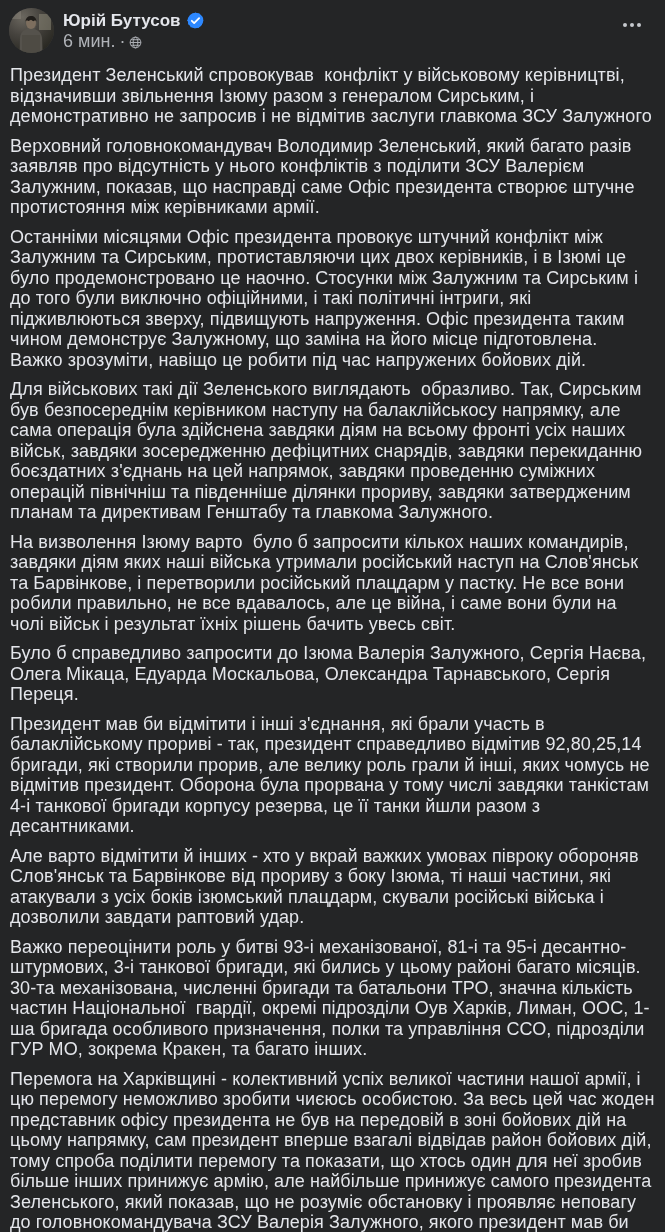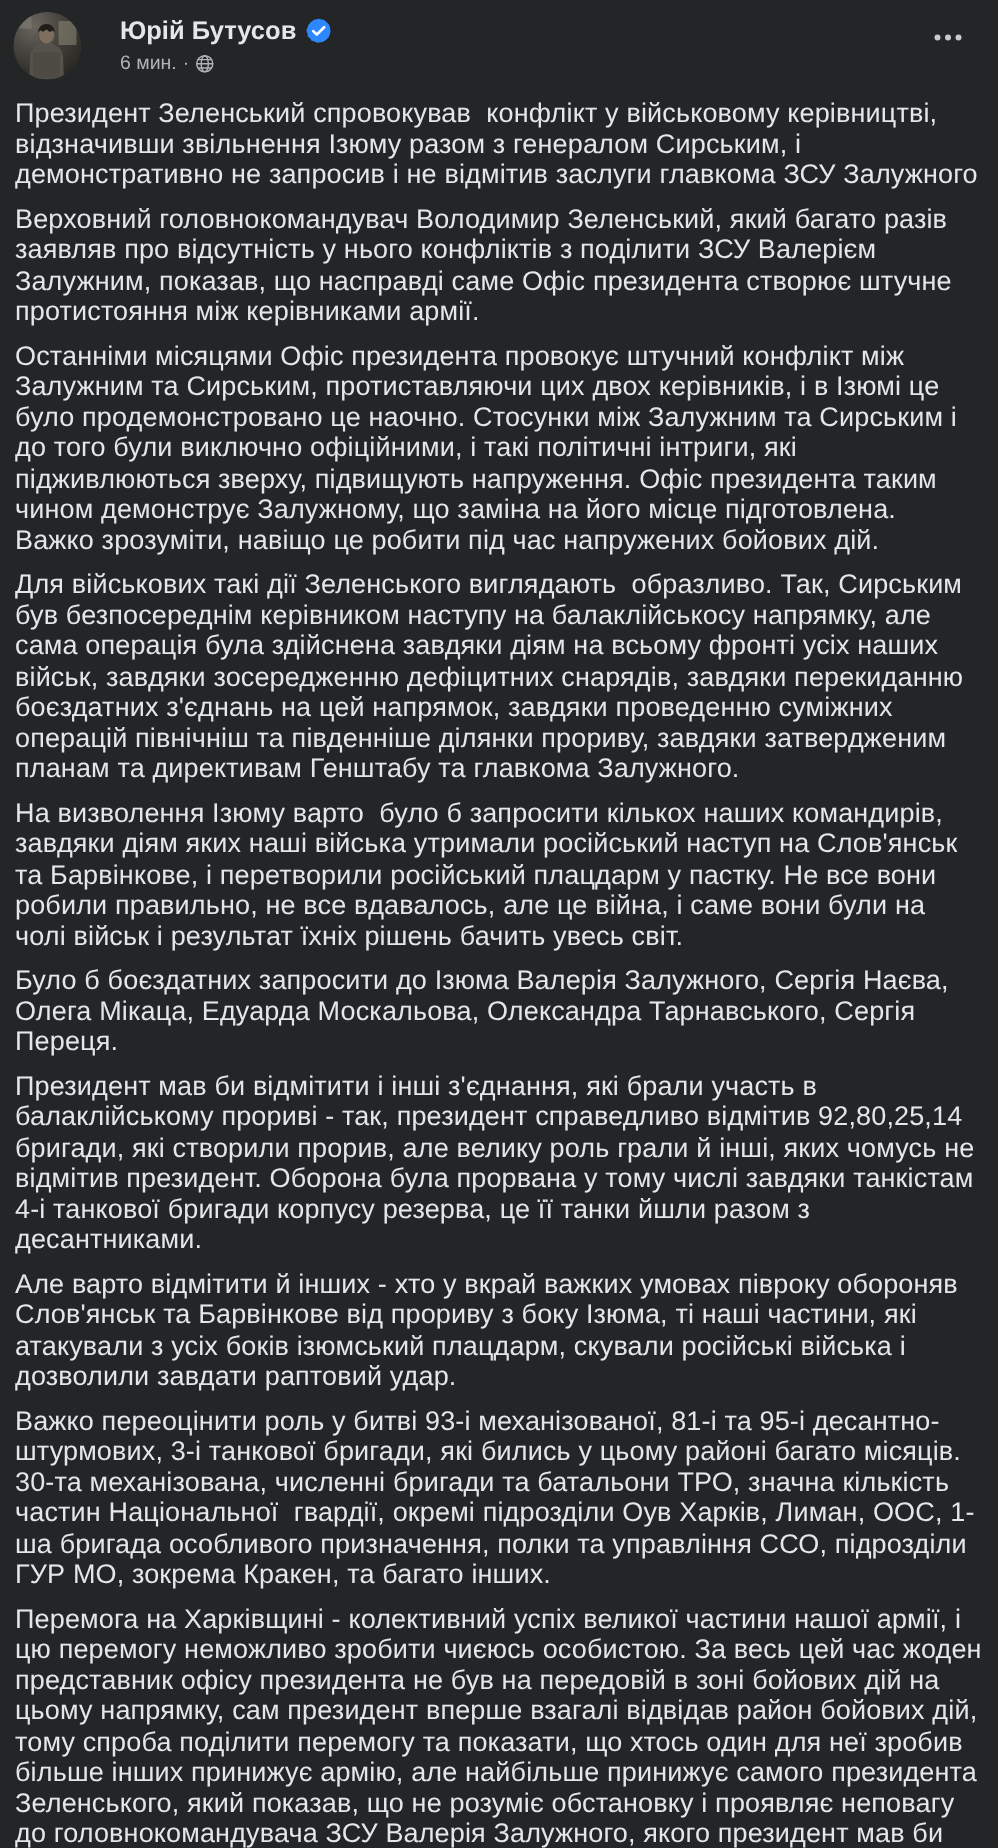--- a/index.html
+++ b/index.html
@@ -22,31 +22,31 @@
     display:flex;
     align-items:flex-start;
     padding:8px 10px 4px 9px;
   }
   .avatar{
     width:45px;height:45px;border-radius:50%;
     overflow:hidden;flex:0 0 45px;cursor:pointer;
     background:#3a3b3c;
   }
   .avatar svg{display:block;width:100%;height:100%;}
-  .header-meta{margin-left:26px;padding-top:2px;}
+  .header-meta{margin-left:9px;padding-top:2px;}
   .author-row{display:flex;align-items:center;gap:6px;}
   .author-name{
     font-size:17px;font-weight:700;line-height:21px;
     color:var(--text-primary);cursor:pointer;
   }
   .verified-badge{display:inline-flex;align-items:center;}
   .meta-row{
     display:flex;align-items:center;gap:4px;
     margin-top:2px;
-    font-size:13px;line-height:17px;color:var(--text-secondary);
+    font-size:18px;line-height:17px;color:var(--text-secondary);
   }
   .timestamp{cursor:pointer;}
   .dot-sep{color:var(--text-secondary);}
   .globe{display:inline-flex;align-items:center;margin-top:1px;}
   .menu-button{
     margin-left:auto;
     margin-top:11px;
     margin-right:10px;
     display:flex;gap:3px;align-items:center;
     padding:4px;border-radius:50%;cursor:pointer;
@@ -124,20 +124,20 @@
     </div>
 
   </div>
 
   <div class="post-body">
       <p class="post-paragraph">Президент Зеленський спровокував  конфлікт у військовому керівництві, відзначивши звільнення Ізюму разом з генералом Сирським, і демонстративно не запросив і не відмітив заслуги главкома ЗСУ Залужного</p>
       <p class="post-paragraph">Верховний головнокомандувач Володимир Зеленський, який багато разів заявляв про відсутність у нього конфліктів з поділити ЗСУ Валерієм Залужним, показав, що насправді саме Офіс президента створює штучне  протистояння між керівниками армії.</p>
       <p class="post-paragraph">Останніми місяцями Офіс президента провокує штучний конфлікт між Залужним та Сирським, протиставляючи цих двох керівників, і в Ізюмі це було продемонстровано це наочно. Стосунки між Залужним та Сирським і до того були виключно офіційними, і такі політичні інтриги, які підживлюються зверху, підвищують напруження. Офіс президента таким чином демонструє Залужному, що заміна на його місце підготовлена. Важко зрозуміти, навіщо це робити під час напружених бойових дій.</p>
       <p class="post-paragraph">Для військових такі дії Зеленського виглядають  образливо. Так, Сирським був безпосереднім керівником наступу на балаклійськосу напрямку, але сама операція була здійснена завдяки діям на всьому фронті усіх наших військ, завдяки зосередженню дефіцитних снарядів, завдяки перекиданню боєздатних з'єднань на цей напрямок, завдяки проведенню суміжних операцій північніш та південніше ділянки прориву, завдяки затвердженим планам та директивам Генштабу та главкома Залужного.</p>
       <p class="post-paragraph">На визволення Ізюму варто  було б запросити кількох наших командирів, завдяки діям яких наші війська утримали російський наступ на Слов'янськ та Барвінкове, і перетворили російський плацдарм у пастку. Не все вони робили правильно, не все вдавалось, але це війна, і саме вони були на чолі військ і результат їхніх рішень бачить увесь світ.</p>
-      <p class="post-paragraph">Було б боєздатних запросити до Ізюма Валерія Залужного, Сергія Наєва, Олега Мікаца, Едуарда Москальова, Олександра Тарнавського, Сергія Переця.</p>
+      <p class="post-paragraph">Було б справедливо запросити до Ізюма Валерія Залужного, Сергія Наєва, Олега Мікаца, Едуарда Москальова, Олександра Тарнавського, Сергія Переця.</p>
       <p class="post-paragraph">Президент мав би відмітити і інші з'єднання, які брали участь в балаклійському прориві - так, президент справедливо відмітив 92,80,25,14 бригади, які створили прорив, але велику роль грали й інші, яких чомусь не відмітив президент. Оборона була прорвана у тому числі завдяки танкістам 4-і танкової бригади корпусу резерва, це її танки йшли разом з десантниками.</p>
       <p class="post-paragraph">Але варто відмітити й інших - хто у вкрай важких умовах півроку обороняв Слов'янськ та Барвінкове від прориву з боку Ізюма, ті наші частини, які атакували з усіх боків ізюмський плацдарм, скували російські війська і дозволили завдати раптовий удар.</p>
       <p class="post-paragraph">Важко переоцінити роль у битві 93-і механізованої, 81-і та 95-і десантно-штурмових, 3-і танкової бригади, які бились у цьому районі багато місяців. 30-та механізована, численні бригади та батальони ТРО, значна кількість частин Національної  гвардії, окремі підрозділи Оув Харків, Лиман, ООС, 1-ша бригада особливого призначення, полки та управління ССО, підрозділи ГУР МО, зокрема Кракен, та багато інших.</p>
       <p class="post-paragraph">Перемога на Харківщині - колективний успіх великої частини нашої армії, і цю перемогу неможливо зробити чиєюсь особистою. За весь цей час жоден представник офісу президента не був на передовій в зоні бойових дій на цьому напрямку, сам президент вперше взагалі відвідав район бойових дій, тому спроба поділити перемогу та показати, що хтось один для неї зробив більше інших принижує армію, але найбільше принижує самого президента Зеленського, який показав, що не розуміє обстановку і проявляє неповагу до головнокомандувача ЗСУ Валерія Залужного, якого президент мав би відмітити в першу чергу.</p>
     </div>
 
 </div>
 
 </body></html>

